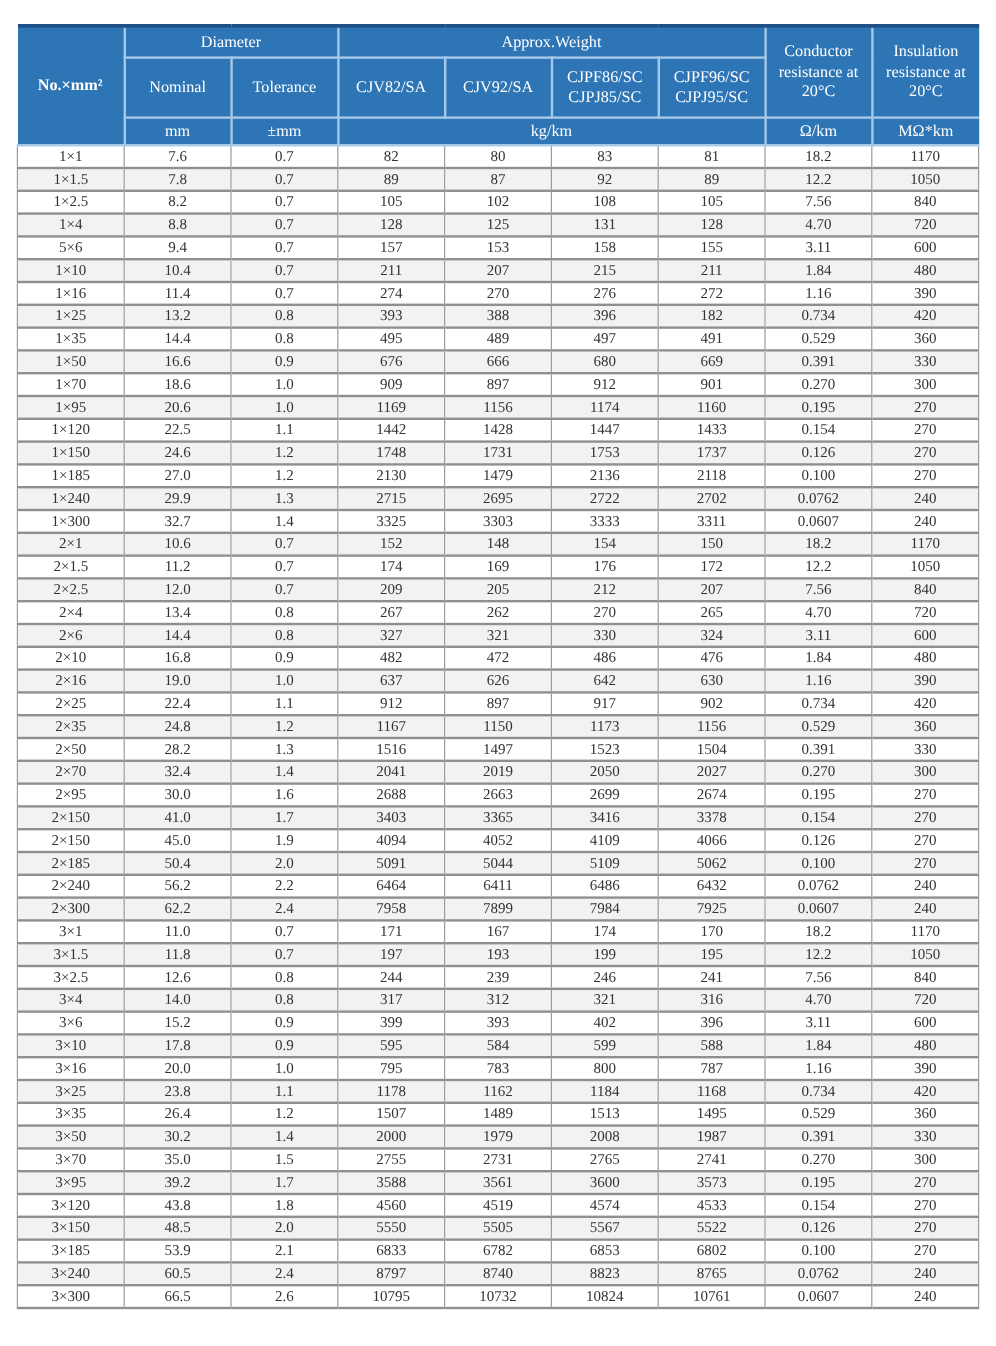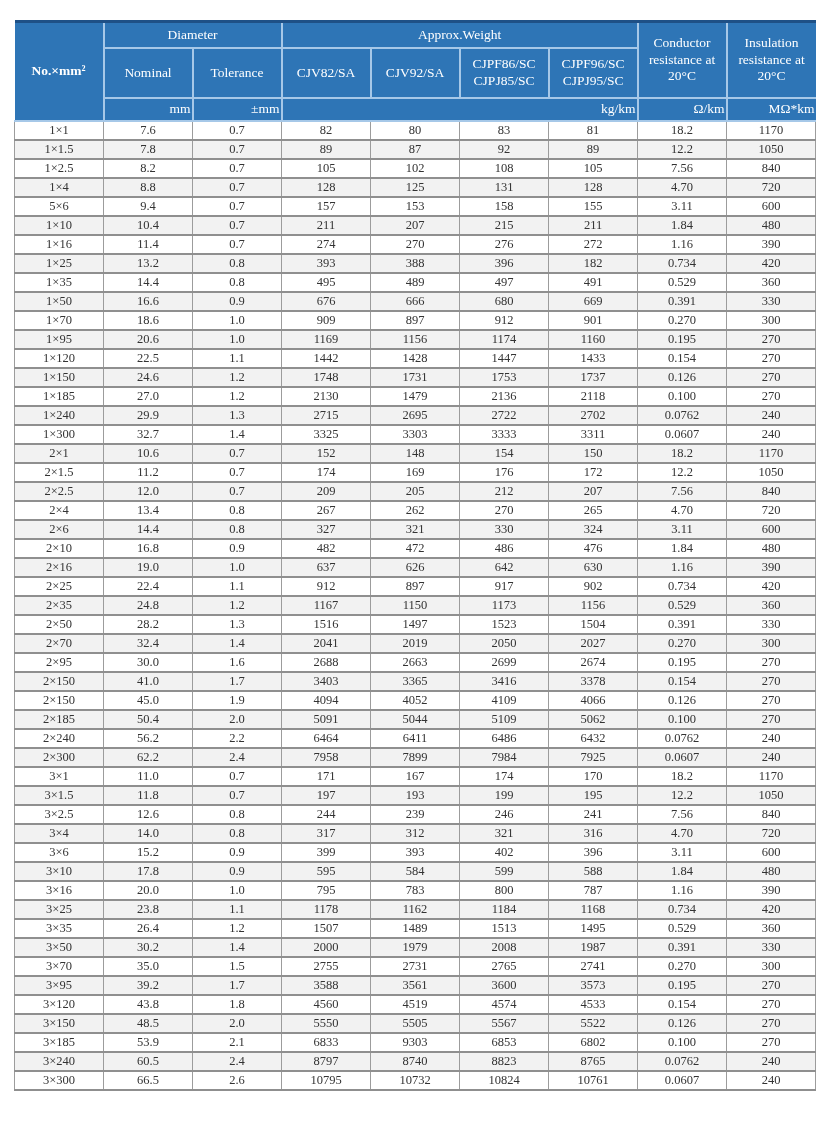--- a/index.html
+++ b/index.html
@@ -29,21 +29,21 @@
     font-weight: normal;
     border: 2px solid #a6c8e8;
     font-size: 13.5px;
     line-height: 1.25;
     padding: 2px 1px;
     text-align: center;
     vertical-align: middle;
   }
   thead tr.h1 th { height: 20px; }
   thead tr.h2 th { height: 44px; }
-  thead tr.h3 th { height: 17px; text-align: right; }
+  thead tr.h3 th { height: 17px; }
   thead tr:first-child th { border-top: none; }
   thead th.edge-l { border-left: none; font-weight: bold; }
   thead th.edge-r { border-right: none; }
   tbody td {
     border: 1px solid #9c9c9c;
     border-bottom: 2px solid #8f8f8f;
     text-align: center;
     vertical-align: middle;
     font-size: 12.5px;
     color: #333333;
@@ -622,21 +622,21 @@
           <td>5567</td>
           <td>5522</td>
           <td>0.126</td>
           <td>270</td>
         </tr>
         <tr>
           <td>3×185</td>
           <td>53.9</td>
           <td>2.1</td>
           <td>6833</td>
-          <td>9303</td>
+          <td>6782</td>
           <td>6853</td>
           <td>6802</td>
           <td>0.100</td>
           <td>270</td>
         </tr>
         <tr>
           <td>3×240</td>
           <td>60.5</td>
           <td>2.4</td>
           <td>8797</td>

